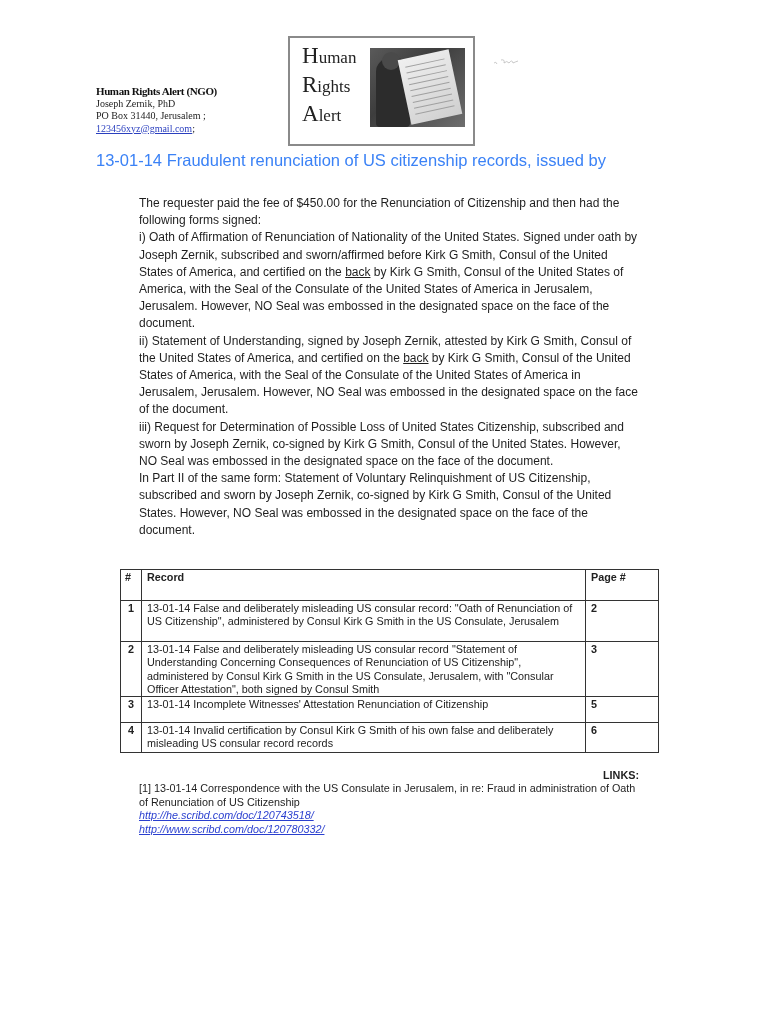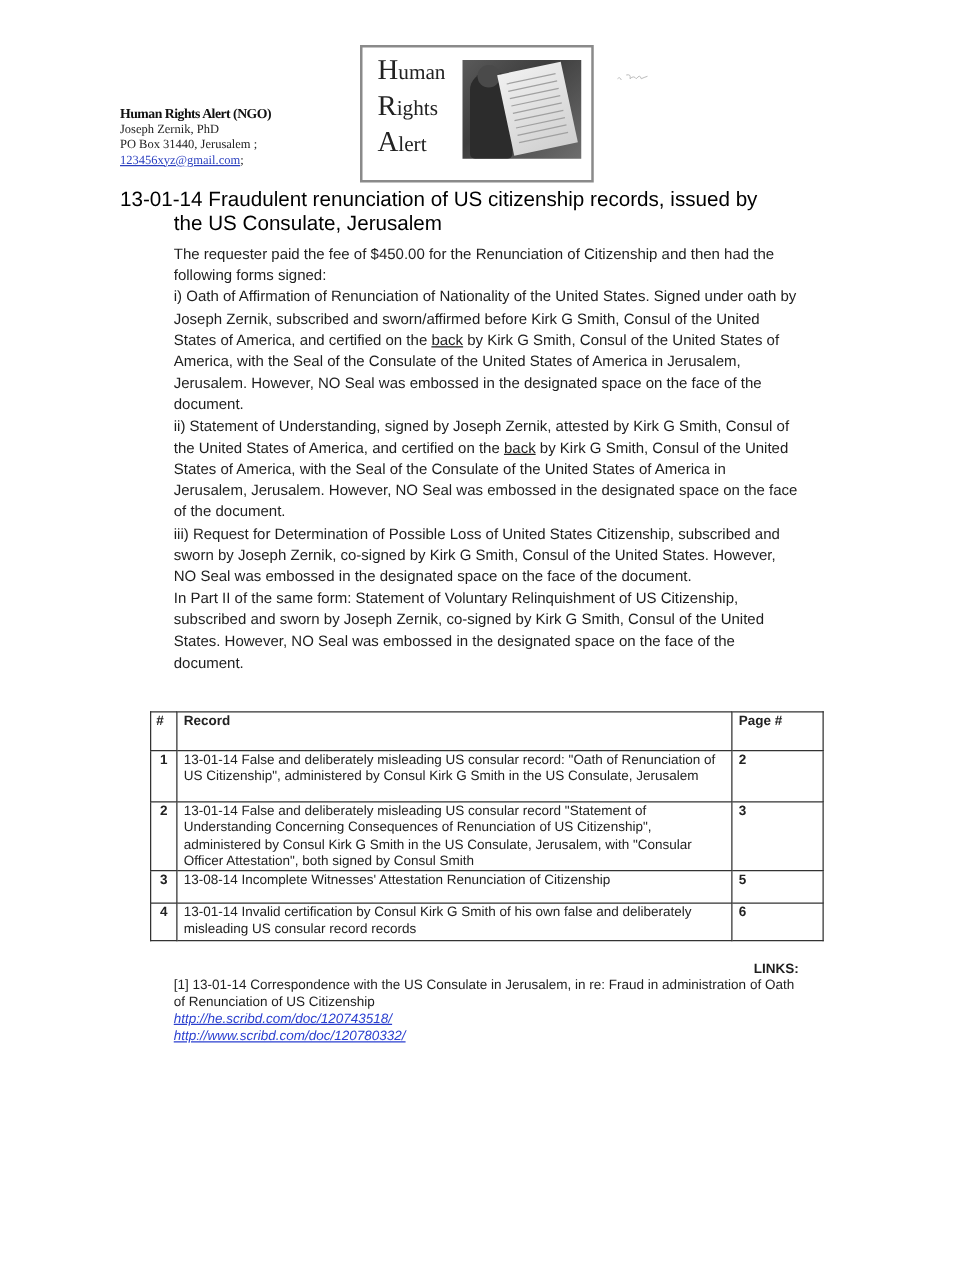--- a/index.html
+++ b/index.html
@@ -16,21 +16,21 @@
   .logo { left:288px; top:36px; width:187px; height:110px; border:2px solid #8a8a8a; background:#fff; box-sizing:border-box; }
   .logo .logo-text { position:absolute; left:12px; top:4px; font-family:"Liberation Serif", serif; color:#222; font-size:17px; line-height:27px; }
   .logo .logo-text span.cap { font-size:23px; }
   .logo .photo { position:absolute; left:80px; top:10px; width:95px; height:79px; background:linear-gradient(135deg,#5a5a5a 0%,#3d3d3d 40%,#6e6e6e 100%); overflow:hidden; }
   .logo .photo .paper { position:absolute; left:34px; top:6px; width:52px; height:66px; background:linear-gradient(160deg,#f0f0f0,#cfcfcf); transform:rotate(-12deg); }
   .logo .photo .paper i { position:absolute; left:6px; right:6px; height:1px; background:#a0a0a0; }
   .logo .photo .person { position:absolute; left:6px; top:10px; width:34px; height:69px; background:#2c2c2c; border-radius:14px 14px 4px 4px; }
   .logo .photo .head { position:absolute; left:12px; top:4px; width:18px; height:18px; background:#4a4a4a; border-radius:50%; }
   .scribble { left:493px; top:56px; width:28px; height:12px; }
   
-  .title { left:96px; top:151px; width:560px; font-size:16.5px; line-height:19px; color:#000000; }
+  .title { left:96px; top:151px; width:560px; font-size:16.5px; line-height:19px; color:#3b82f6; }
   .title .line2 { padding-left:43px; display:block; }
   
   .body-text { left:139px; top:195px; width:500px; font-size:12px; line-height:17.2px; color:#1e1e1e; }
   .body-text p { margin:0; }
   .body-text u { text-decoration:underline; }
   
   table.records { position:absolute; left:120px; top:569px; width:539px; border-collapse:collapse; font-size:10.8px; line-height:13.3px; color:#222; }
   table.records td, table.records th { border:1.5px solid #333; vertical-align:top; padding:1px 5px 0 5px; text-align:left; }
   table.records th { font-weight:bold; height:29px; }
   table.records td.num { font-weight:bold; text-align:center; width:12px; padding:1px 4px 0 4px; }
@@ -74,21 +74,20 @@
     </div>
   </div>
 </div>
 
 <svg class="abs scribble" viewBox="0 0 28 12">
   <path d="M1 7 q2 -2 3 1 M8 4 q4 -1 3 3 q3 -3 5 0 q3 -4 4 0 q2 -1 5 -2" stroke="#bbbbbb" stroke-width="0.8" fill="none"></path>
 </svg>
 
 <div class="abs title">
   <span>13-01-14 Fraudulent renunciation of US citizenship records, issued by</span>
-  <span class="line2">the US Consulate, Jerusalem</span>
 </div>
 
 <div class="abs body-text">
   <p>The requester paid the fee of $450.00 for the Renunciation of Citizenship and then had the following forms signed:</p>
   <p><span>i) Oath of Affirmation of Renunciation of Nationality of the United States.  Signed under oath by Joseph Zernik, subscribed and sworn/affirmed before Kirk G Smith, Consul of the United States of America, and certified on the </span><u>back</u><span> by  Kirk G Smith, Consul of the United States of America, with the Seal of the Consulate of the United States of America in Jerusalem, Jerusalem.  However, NO Seal was embossed in the designated space on the face of the document.</span></p>
   <p><span>ii) Statement of Understanding, signed by Joseph Zernik, attested by Kirk G Smith, Consul of the United States of America, and certified on the </span><u>back</u><span> by  Kirk G Smith, Consul of the United States of America, with the Seal of the Consulate of the United States of America in Jerusalem, Jerusalem.  However, NO Seal was embossed in the designated space on the face of the document.</span></p>
   <p>iii) Request for Determination of Possible Loss of United States Citizenship, subscribed and sworn by Joseph Zernik, co-signed by Kirk G Smith, Consul of the United States. However, NO Seal was embossed in the designated space on the face of the document.</p>
   <p>In Part II of the same form: Statement of Voluntary Relinquishment of US Citizenship, subscribed and sworn by Joseph Zernik, co-signed by Kirk G Smith, Consul of the United States. However, NO Seal was embossed in the designated space on the face of the document.</p>
 </div>
 
@@ -104,21 +103,21 @@
     <td>13-01-14 False and deliberately misleading US consular record: "Oath of Renunciation of US Citizenship", administered by Consul Kirk G Smith in the US Consulate, Jerusalem</td>
     <td class="page">2</td>
   </tr>
   <tr style="height:55px">
     <td class="num">2</td>
     <td>13-01-14 False and deliberately misleading US consular record "Statement of Understanding Concerning Consequences of Renunciation of US Citizenship", administered by Consul Kirk G Smith in the US Consulate, Jerusalem, with "Consular Officer Attestation", both signed by Consul Smith</td>
     <td class="page">3</td>
   </tr>
   <tr style="height:26px">
     <td class="num">3</td>
-    <td>13-08-14 Incomplete Witnesses' Attestation Renunciation of Citizenship</td>
+    <td>13-01-14 Incomplete Witnesses' Attestation Renunciation of Citizenship</td>
     <td class="page">5</td>
   </tr>
   <tr style="height:30px">
     <td class="num">4</td>
     <td>13-01-14 Invalid certification by Consul Kirk G Smith of his own false and deliberately misleading US consular record records</td>
     <td class="page">6</td>
   </tr>
 </tbody>
   </table>
 

